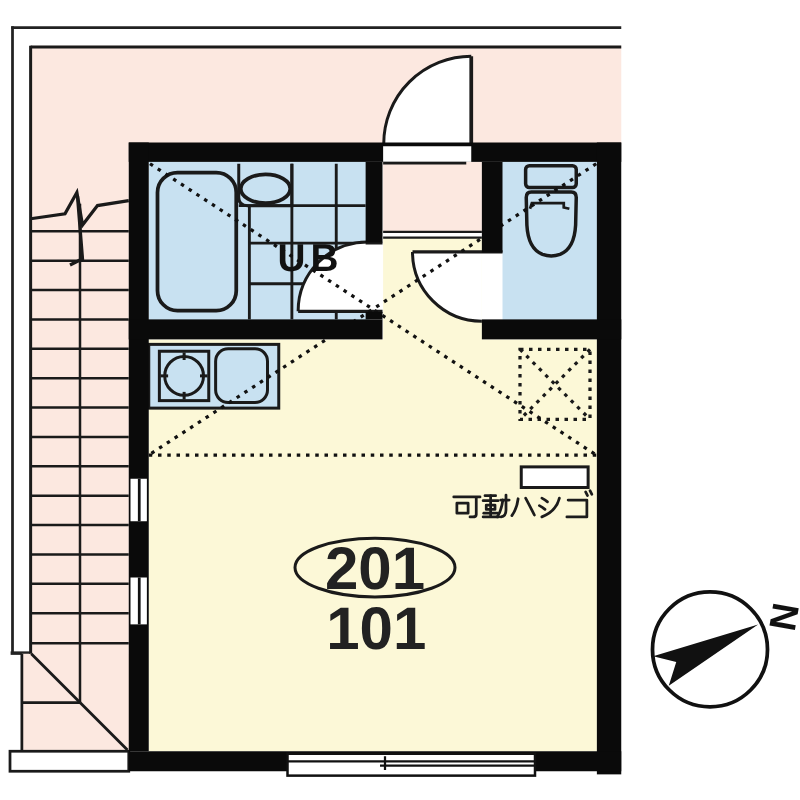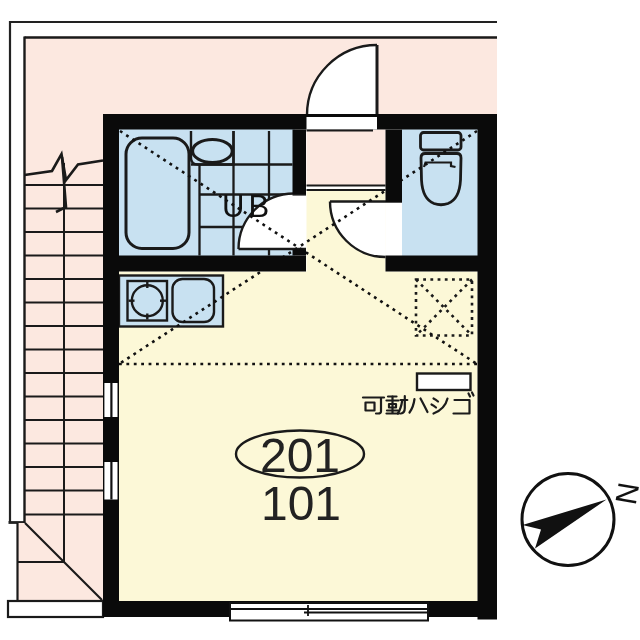--- a/index.html
+++ b/index.html
@@ -1,16 +1,16 @@
 <!DOCTYPE html>
 <html><head>
 <meta charset="utf-8">
 <style>
   html,body{margin:0;padding:0;background:#ffffff;}
-  .wrap{width:544px;height:640px;position:relative;font-family:"Liberation Sans",sans-serif;}
+  .wrap{width:544px;height:640px;position:relative;font-family:"Liberation Sans",sans-serif;font-weight:bold;}
   svg{display:block;}
   text{font-family:"Liberation Sans",sans-serif;}
 </style>
 </head>
 <body>
 <div class="wrap">
 <svg width="640" height="640" viewBox="0 0 640 640">
 
 <g fill="none" stroke="#222222" stroke-width="2.2">
   <line x1="9" y1="22" x2="497" y2="22"></line>

